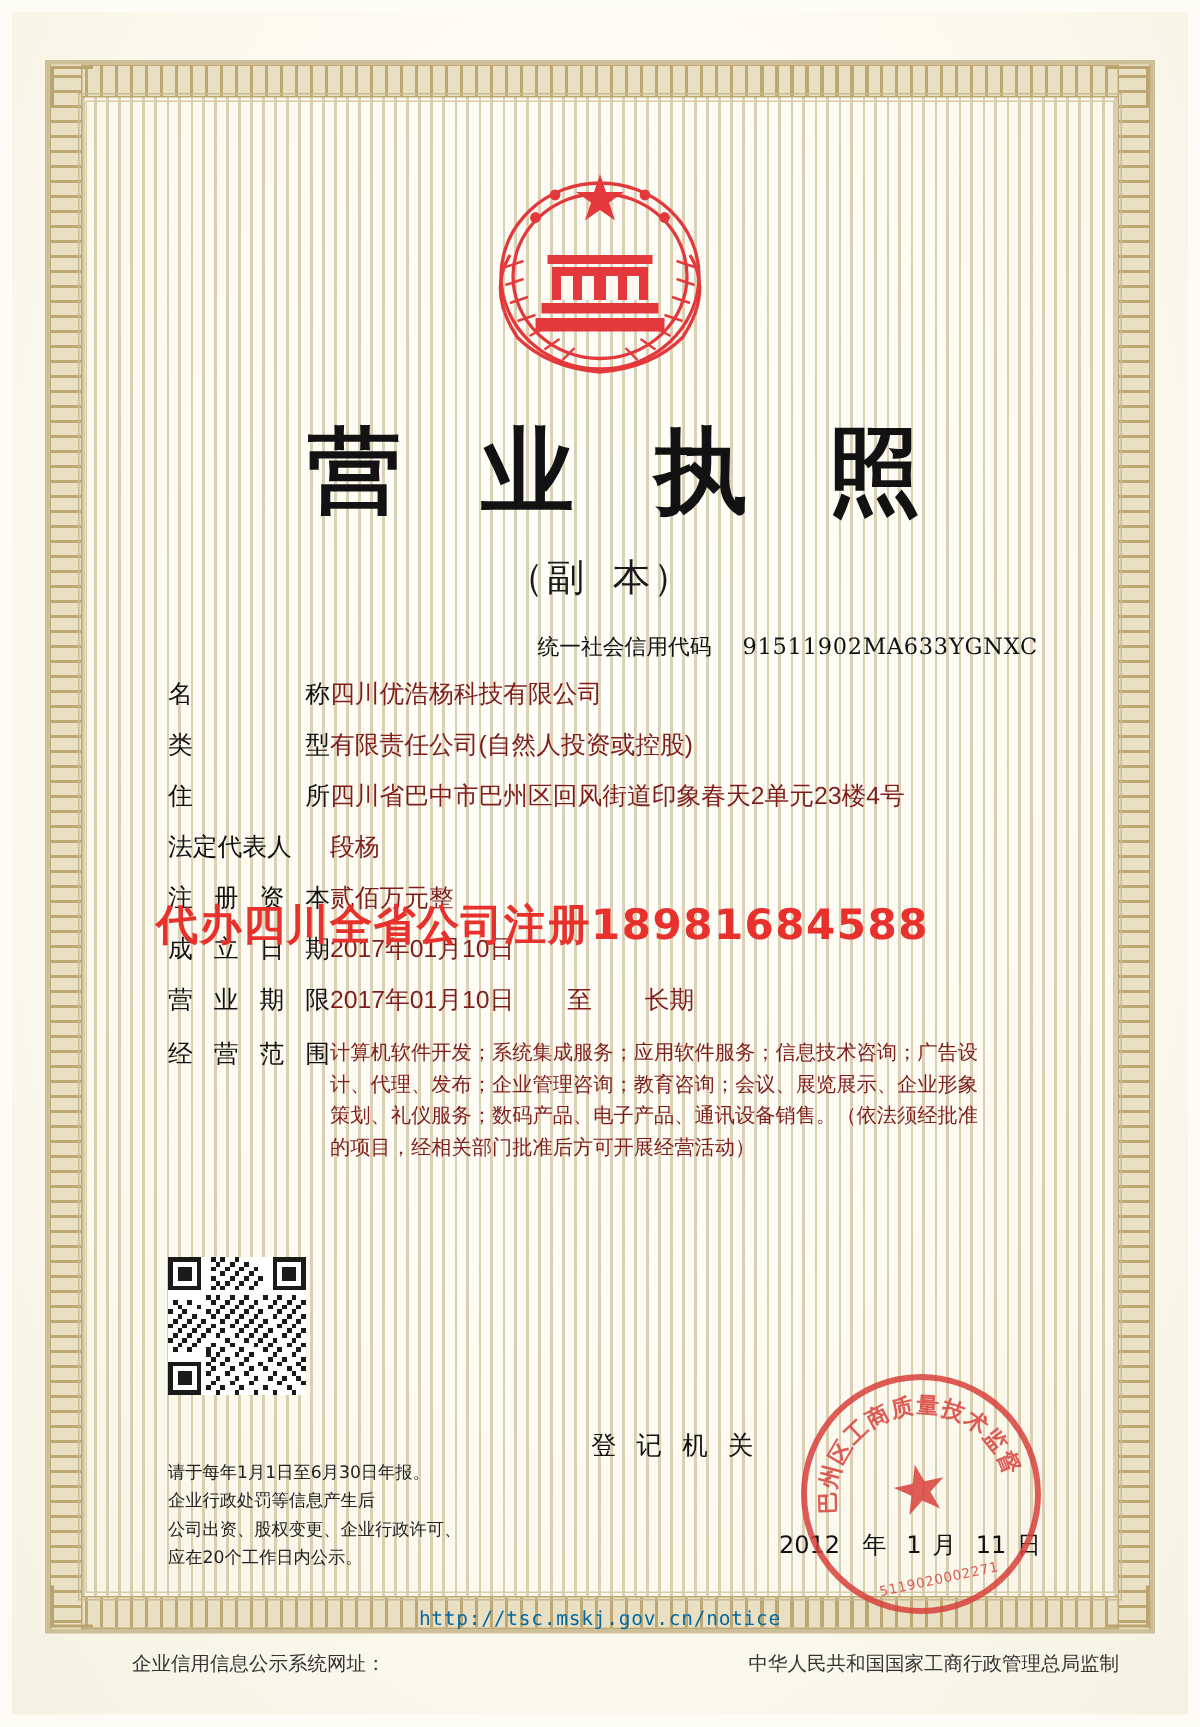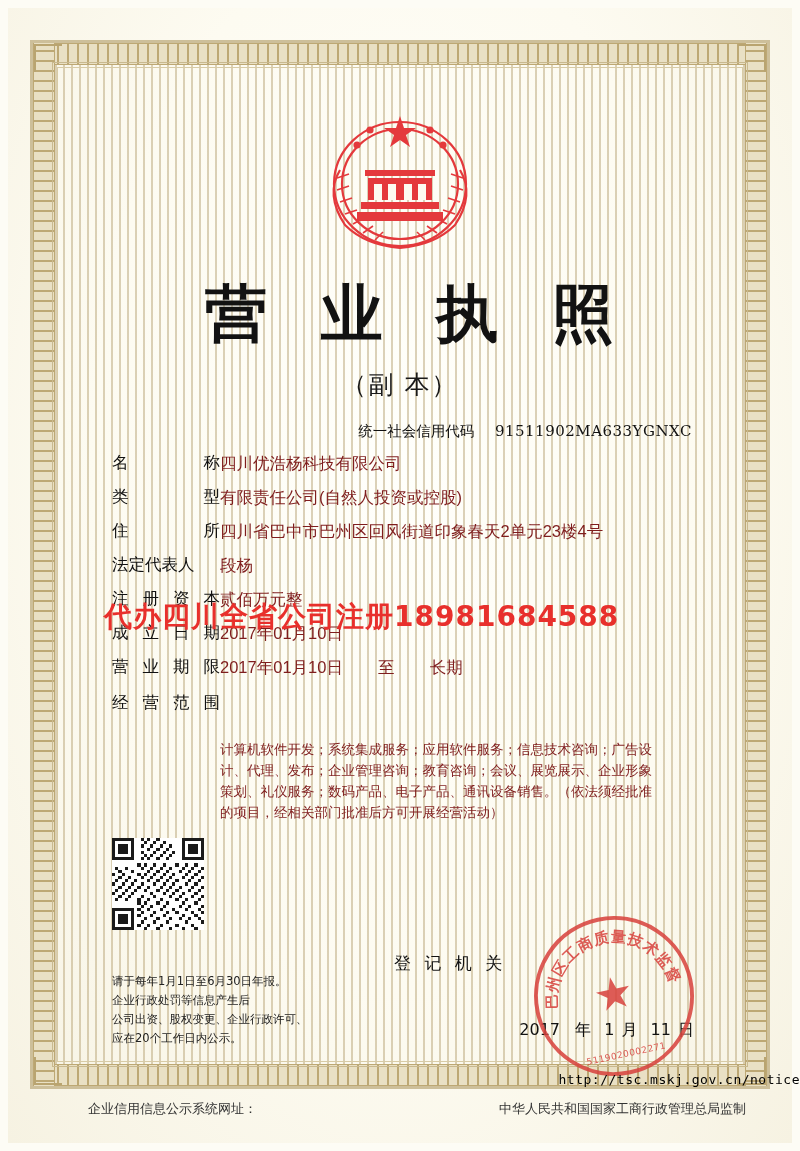--- a/index.html
+++ b/index.html
@@ -116,21 +116,21 @@
     letter-spacing: 16px;
     color: #121212;
     text-indent: 16px;
     margin-left: 19px;
   }
   .doc-subtitle {
     position: absolute;
     left: 0; right: 0;
     top: 368px;
     text-align: center;
-    font-family: Liberation Sans, sans-serif;
+    font-family: Liberation Mono, monospace;
     font-size: 25px;
     color: #1a1a1a;
     letter-spacing: 2px;
   }
 
   .credit-line {
     position: absolute;
     right: 108px;
     top: 422px;
     font-family: "DejaVu Serif", "Liberation Serif", serif;
@@ -282,24 +282,24 @@
     font-size: 9px;
     color: #d8413c;
     letter-spacing: .5px;
   }
 
   
   .site-url {
     position: absolute;
     left: 0; right: 0;
     top: 1072px;
-    text-align: right;
+    text-align: center;
     font-family: "DejaVu Sans Mono", "Liberation Mono", monospace;
     font-size: 13px;
-    color: #000000;
+    color: #0369a1;
     letter-spacing: .5px;
   }
   .footer {
     position: absolute;
     left: 54px; right: 54px;
     top: 1100px;
     display: flex;
     justify-content: space-between;
     font-family: "DejaVu Sans", "Liberation Sans", sans-serif;
     font-size: 13px;
@@ -452,21 +452,21 @@
       </div>
     </div>
 
     <div class="field-row" style="margin-top:8px;">
       <div class="field-label">
         <span>经</span>
         <span>营</span>
         <span>范</span>
         <span>围</span>
       </div>
-      <div class="field-value small" style="max-width:440px;margin-top:48px;">计算机软件开发；系统集成服务；应用软件服务；信息技术咨询；广告设计、代理、发布；企业管理咨询；教育咨询；会议、展览展示、企业形象策划、礼仪服务；数码产品、电子产品、通讯设备销售。（依法须经批准的项目，经相关部门批准后方可开展经营活动）</div>
+      <div class="field-value small" style="max-width:440px;">计算机软件开发；系统集成服务；应用软件服务；信息技术咨询；广告设计、代理、发布；企业管理咨询；教育咨询；会议、展览展示、企业形象策划、礼仪服务；数码产品、电子产品、通讯设备销售。（依法须经批准的项目，经相关部门批准后方可开展经营活动）</div>
     </div>
 
   </div>
 
   <div class="watermark">代办四川全省公司注册18981684588</div>
 
   <div class="qr">
     <svg width="92" height="92" viewBox="0 0 29 29" shape-rendering="crispEdges">
       <rect width="29" height="29" fill="#ffffff"></rect>
       <g fill="#1a1a1a">
@@ -669,21 +669,21 @@
   <div class="notes">
     <div>请于每年1月1日至6月30日年报。</div>
     <div>企业行政处罚等信息产生后</div>
     <div>公司出资、股权变更、企业行政许可、</div>
     <div>应在20个工作日内公示。</div>
   </div>
 
   <div class="authority">登 记 机 关</div>
 
   <div class="issue-date">
-    <span class="y">2017</span>
+    <span class="y">2012</span>
     <span class="lbl">年</span>
     <span>1</span>
     <span class="lbl">月</span>
     <span>11</span>
     <span class="lbl">日</span>
   </div>
 
   <div class="seal">
     <svg class="seal-arc" viewBox="0 0 152 152">
       <defs>

